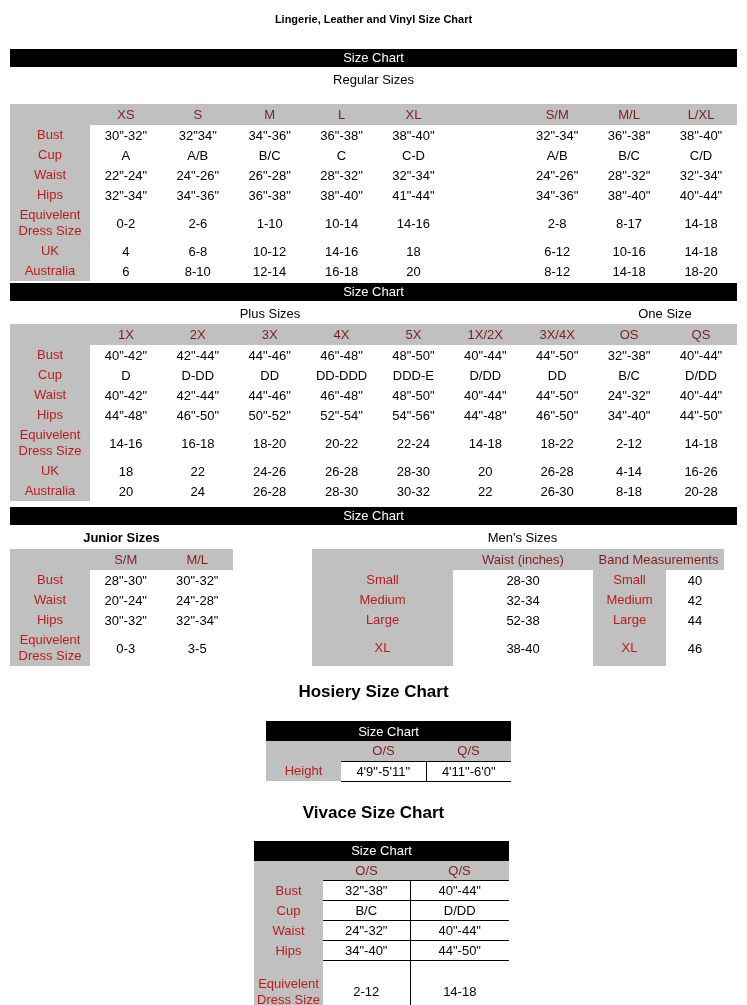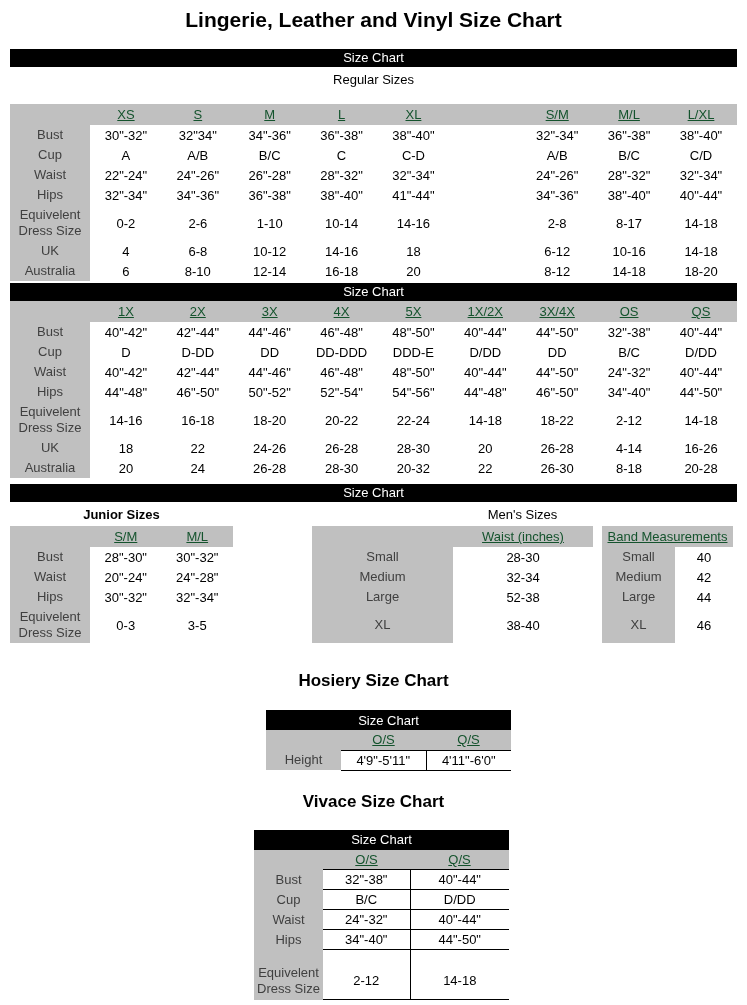--- a/index.html
+++ b/index.html
@@ -1,68 +1,68 @@
 <!DOCTYPE html>
 <html><head>
 <meta charset="utf-8">
 <style>
   html,body{margin:0;padding:0;}
   body{
     width:747px;height:1005px;overflow:hidden;background:#fff;
     font-family:"Liberation Sans",sans-serif;font-size:13px;color:#000;
   }
   .page{padding:0 10px;}
-  h1{font-size:21px;font-weight:bold;text-align:center;margin:9px 0 0;line-height:21px;}
+  h1{font-size:11px;font-weight:bold;text-align:center;margin:9px 0 0;line-height:21px;}
   h2{font-size:17px;font-weight:bold;text-align:center;margin:0;line-height:21px;}
   .bar-row{background:#000;color:#fff;text-align:center;height:18px;line-height:18px;font-size:13px;}
   .bar1{margin-top:19px;}
   .bar2{margin-top:2px;}
   .bar3{margin-top:6px;}
   .section-label{ text-align:center;height:17px;line-height:17px;margin-top:4px;margin-bottom:16px;}
   .dual-label{position:relative;height:17px;line-height:17px;margin-top:4px;margin-bottom:2px;}
   .dual-label span{position:absolute;top:0;text-align:center;}
   .lbl-plus{left:80px;width:360px;}
   .lbl-one{right:0;width:144px;}
   .lbl-junior{left:0;width:223px;font-weight:bold;}
   .lbl-mens{left:302px;width:421px;}
   table{border-collapse:collapse;table-layout:fixed;}
   th,td{font-weight:normal;text-align:center;vertical-align:middle;padding:0;font-size:13px;overflow:hidden;}
-  th.lbl{background:#c0c0c0;color:#404040;line-height:16px;}
-  tr.head th{background:#c0c0c0;color:#14532d;height:21px;text-decoration:underline;}
+  th.lbl{background:#c0c0c0;color:#b91c1c;line-height:16px;}
+  tr.head th{background:#c0c0c0;color:#7f1d1d;height:21px;}
   tr{height:20px;}
   tr.tall{height:36px;}
   td{background:#fff;}
   th.bar{background:#000;color:#fff;height:18px;font-weight:normal;}
   
   .t-main{width:727px;}
   .t-main .col-0{width:80px;}
   .t-junior{width:223px;}
   .t-junior .col-0{width:80px;}
   .jm-row{display:flex;margin-top:3px;}
   .t-mw{width:281px;margin-left:79px;}
   .t-mw .col-0{width:141px;}
-  .t-mb{width:131px;margin-left:9px;}
+  .t-mb{width:131px;}
   .t-mb .col-0{width:73px;}
   
   .t-small td{border-bottom:1px solid #000;}
   .t-small td + td{border-left:1px solid #000;}
   .t-small tr.head th{height:18px;text-align:center;}
   .t-small tr.head th:not(.lbl){border-bottom:1px solid #000;}
   .t-small tr.gap{height:12px;}
   .t-small tr.gap td{border-bottom:none;}
   .t-hosiery{width:245px;margin-left:256px;margin-top:19px;}
   .t-hosiery .col-0{width:75px;}
   .t-hosiery .col-1{width:85px;}
   .t-hosiery .col-2{width:85px;}
   .t-vivace{width:255px;margin-left:244px;margin-top:18px;}
   .t-vivace .col-0{width:69px;}
   .t-vivace .col-1{width:87px;}
   .t-vivace .col-2{width:99px;}
   .t-vivace tr.tall{height:38px;}
-  .hosiery-title{margin-top:27px;}
+  .hosiery-title{margin-top:15px;}
   .vivace-title{margin-top:20px;}
 </style>
 </head>
 <body>
 
 <div class="page">
 
   <h1>Lingerie, Leather and Vinyl Size Chart</h1>
 
   <div class="bar-row bar1">Size Chart</div>
@@ -177,20 +177,24 @@
           <td></td>
           <td>8-12</td>
           <td>14-18</td>
           <td>18-20</td>
         </tr>
       </tbody>
     </table>
 
   <div class="bar-row bar2">Size Chart</div>
 
+  <div class="dual-label">
+    <span class="lbl-plus">Plus Sizes</span>
+    <span class="lbl-one">One Size</span>
+  </div>
 
   <table class="t-main">
       <colgroup>
         <col class="col-0">
         <col class="col-1">
         <col class="col-2">
         <col class="col-3">
         <col class="col-4">
         <col class="col-5">
         <col class="col-6">
@@ -282,21 +286,21 @@
           <td>26-28</td>
           <td>4-14</td>
           <td>16-26</td>
         </tr>
         <tr class="">
           <th class="lbl">Australia</th>
           <td>20</td>
           <td>24</td>
           <td>26-28</td>
           <td>28-30</td>
-          <td>20-32</td>
+          <td>30-32</td>
           <td>22</td>
           <td>26-30</td>
           <td>8-18</td>
           <td>20-28</td>
         </tr>
       </tbody>
     </table>
 
   <div class="bar-row bar3">Size Chart</div>
 

